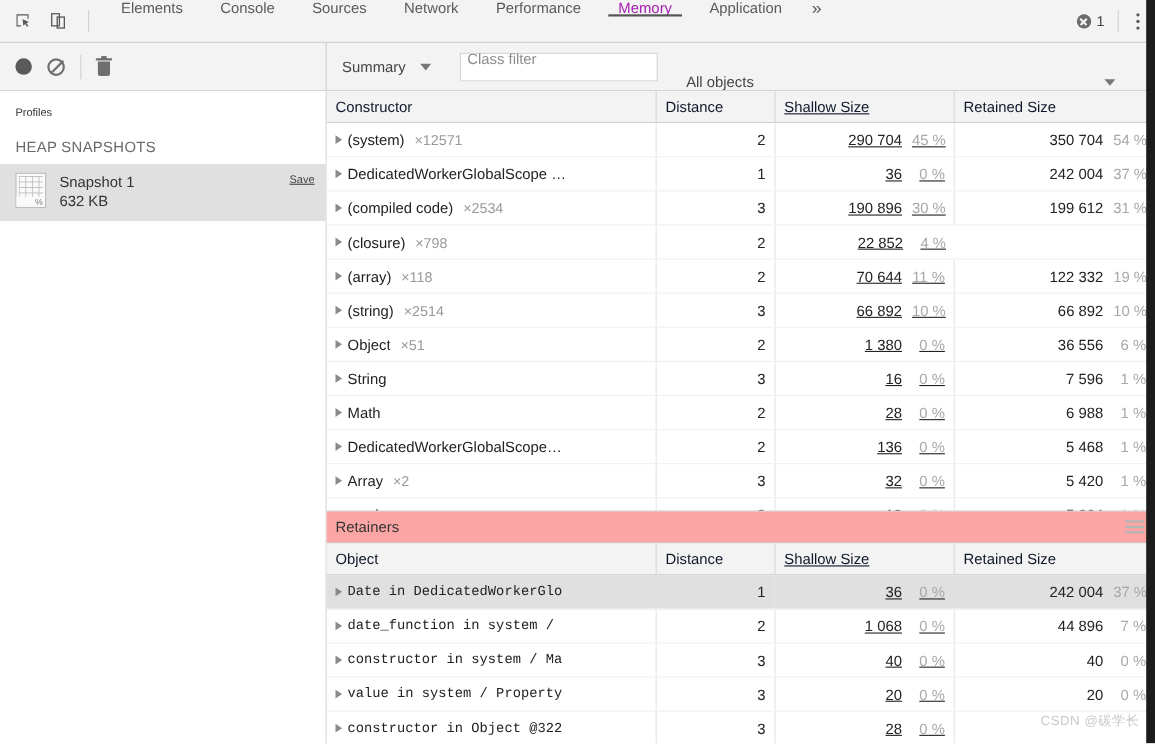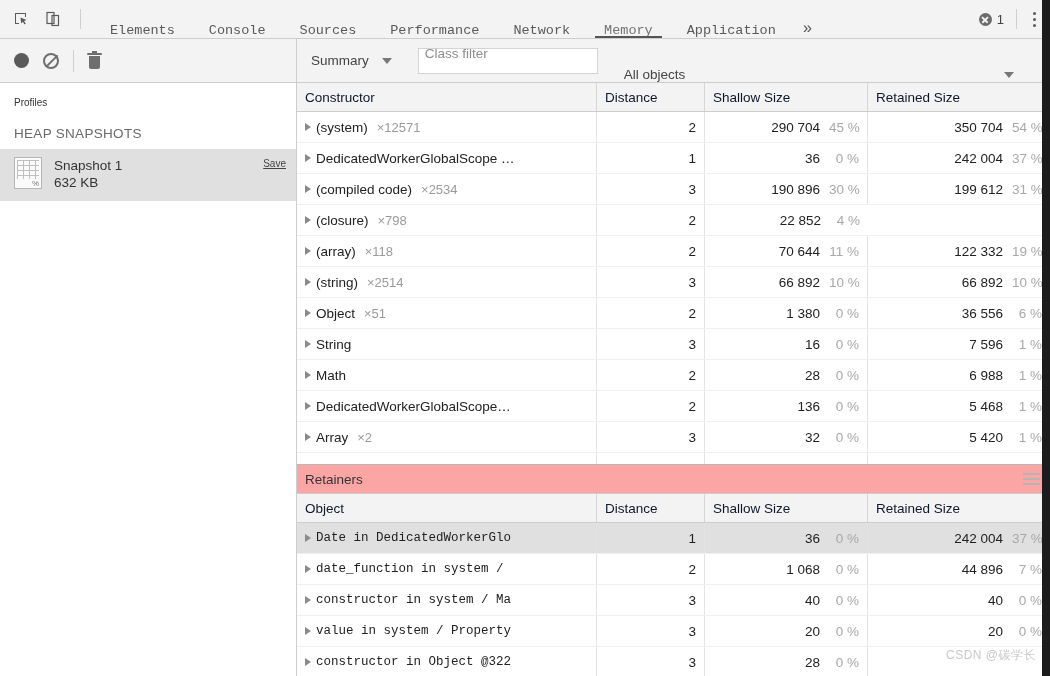--- a/index.html
+++ b/index.html
@@ -12,23 +12,23 @@
   .app{position:relative;width:1050px;height:676px;overflow:hidden;background:#fff;}
 
   
   .right-strip{position:absolute;right:0;top:0;width:8px;height:676px;background:#1c1c1c;z-index:50;}
 
   
   .tabbar{position:relative;height:38px;background:#f3f3f3;border-bottom:1px solid #cdcdcd;display:flex;align-items:stretch;}
   .tb-icons{display:flex;align-items:center;padding:0 6px 0 10px;gap:10px;}
   .tb-icon{width:22px;height:22px;display:flex;align-items:center;justify-content:center;cursor:pointer;}
   .tb-sep{width:1px;height:20px;background:#cfcfcf;align-self:center;margin:0 6px;}
-  .tabs{display:flex;align-items:flex-end;flex:1;font-family:Liberation Mono, monospace;}
+  .tabs{display:flex;align-items:flex-start;flex:1;}
   .tab{position:relative;display:flex;align-items:center;padding:0 17px;color:#5a5a5a;font-size:13.5px;cursor:pointer;white-space:nowrap;}
-  .tab.active{color:#737373;}
+  .tab.active{color:#a21caf;}
   .tab.active:after{content:"";position:absolute;left:8px;right:8px;bottom:0;height:2.5px;background:#555;}
   .tab-more{display:flex;align-items:center;padding:0 10px;color:#5a5a5a;font-size:16px;cursor:pointer;}
   .tb-right{display:flex;align-items:center;padding-right:4px;gap:2px;}
   .err-badge{display:flex;align-items:center;gap:5px;padding:0 6px;cursor:pointer;}
   .err-circle{width:13px;height:13px;border-radius:50%;background:#6b6b6b;position:relative;}
   .err-circle:before,.err-circle:after{content:"";position:absolute;left:2.5px;top:6px;width:8px;height:1.6px;background:#f3f3f3;}
   .err-circle:before{transform:rotate(45deg);}
   .err-circle:after{transform:rotate(-45deg);}
   .err-count{font-size:13px;color:#444;}
   .vsep2{width:1px;height:20px;background:#cfcfcf;margin:0 4px;}
@@ -73,21 +73,21 @@
 
   
   .main{flex:1;display:flex;flex-direction:column;min-width:0;position:relative;}
 
   .grid-hdr{display:flex;background:#f3f3f3;border-bottom:1px solid #cdcdcd;height:28px;align-items:stretch;flex:none;}
   .grid-hdr .cell{display:flex;align-items:center;font-size:13.5px;color:#0f172a;box-sizing:border-box;padding:0 8px;border-right:1px solid #d6d6d6;cursor:pointer;}
   .grid-hdr .cell:last-child{border-right:none;}
 
   .c-name{width:300px;flex:none;}
   .c-dist{width:108px;flex:none;}
-  .c-shal{width:163px;flex:none;}
+  .c-shal{width:163px;flex:none;text-decoration:underline;}
   .c-ret{flex:1;min-width:0;}
 
   .rows{flex:1;overflow:hidden;background:#fff;position:relative;}
   .row{display:flex;height:30px;align-items:stretch;border-bottom:1px solid #f0f0f0;}
   .row .cell{box-sizing:border-box;display:flex;align-items:center;padding:0 8px;border-right:1px solid #e3e3e3;font-size:13.5px;color:#222;overflow:hidden;white-space:nowrap;}
   .row .cell:last-child{border-right:none;}
   .row.sel{background:#e0e0e0;}
   .num{justify-content:flex-end;}
   .numwrap{display:flex;align-items:baseline;gap:9px;}
   .pct{color:#a8a8a8;width:30px;text-align:right;display:inline-block;}
@@ -132,24 +132,24 @@
       <div class="tab">
           <span>Elements</span>
         </div>
       <div class="tab">
           <span>Console</span>
         </div>
       <div class="tab">
           <span>Sources</span>
         </div>
       <div class="tab">
+          <span>Network</span>
+        </div>
+      <div class="tab">
           <span>Performance</span>
-        </div>
-      <div class="tab">
-          <span>Network</span>
         </div>
       <div class="tab active">
           <span>Memory</span>
         </div>
       <div class="tab">
           <span>Application</span>
         </div>
       <div class="tab-more">
           <span>»</span>
         </div>

